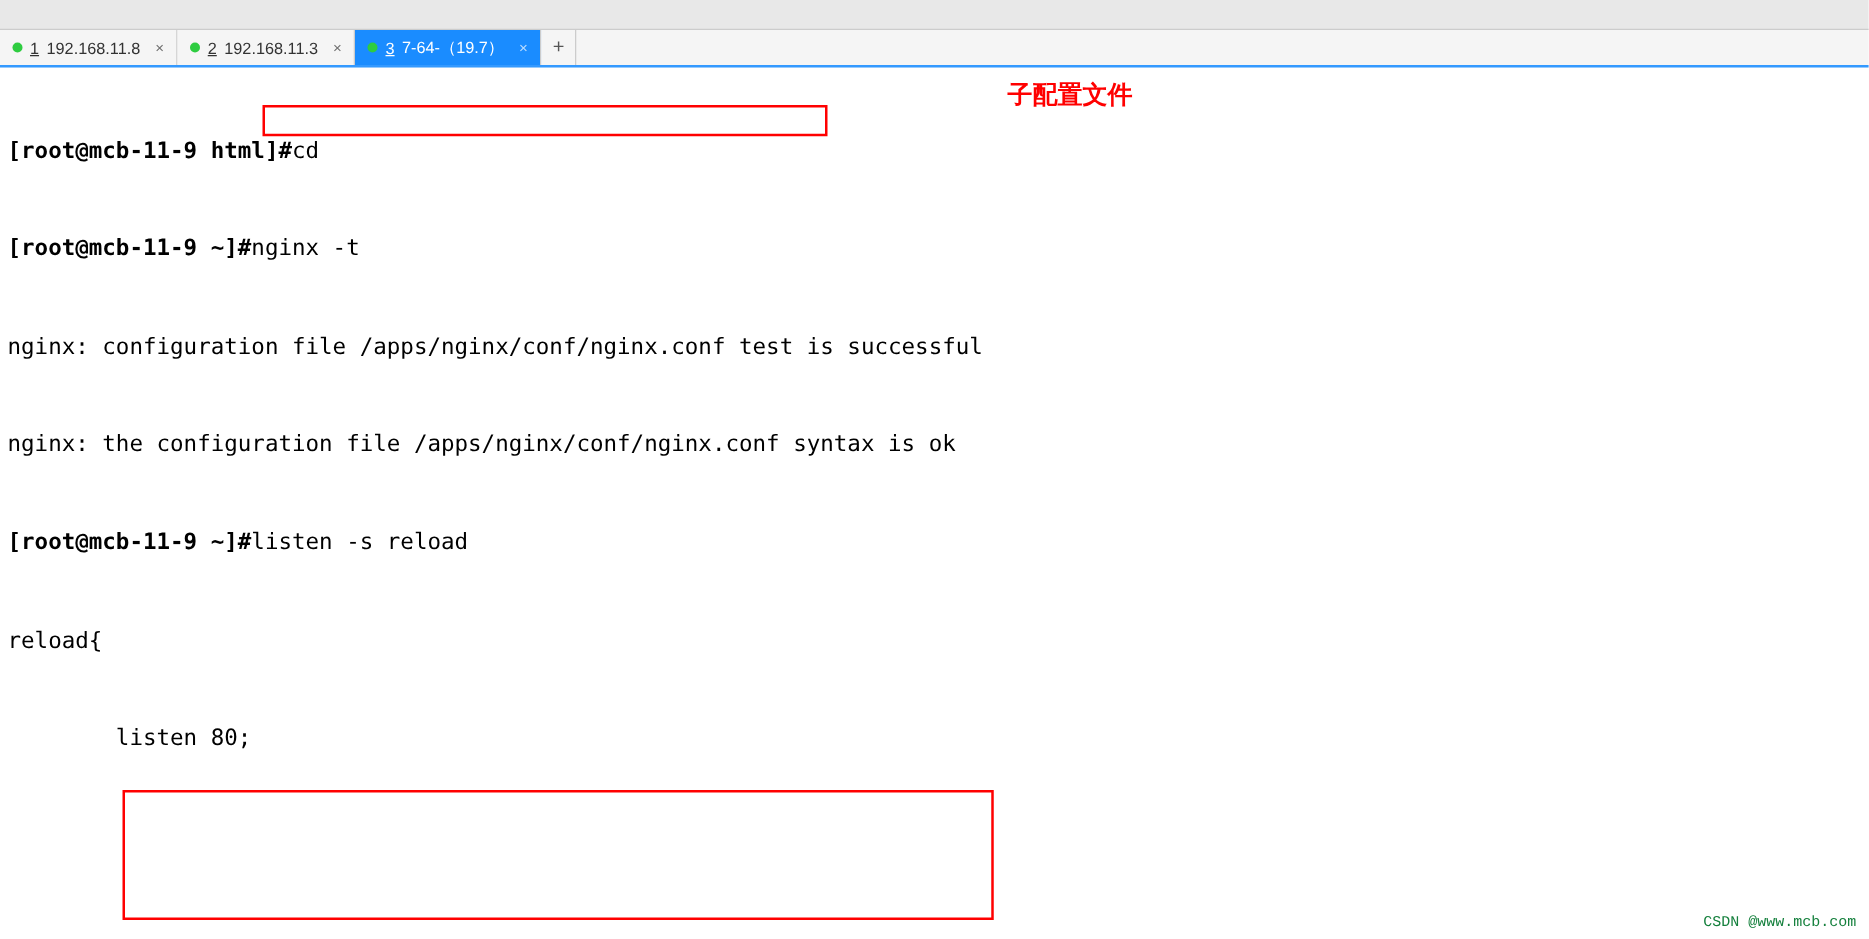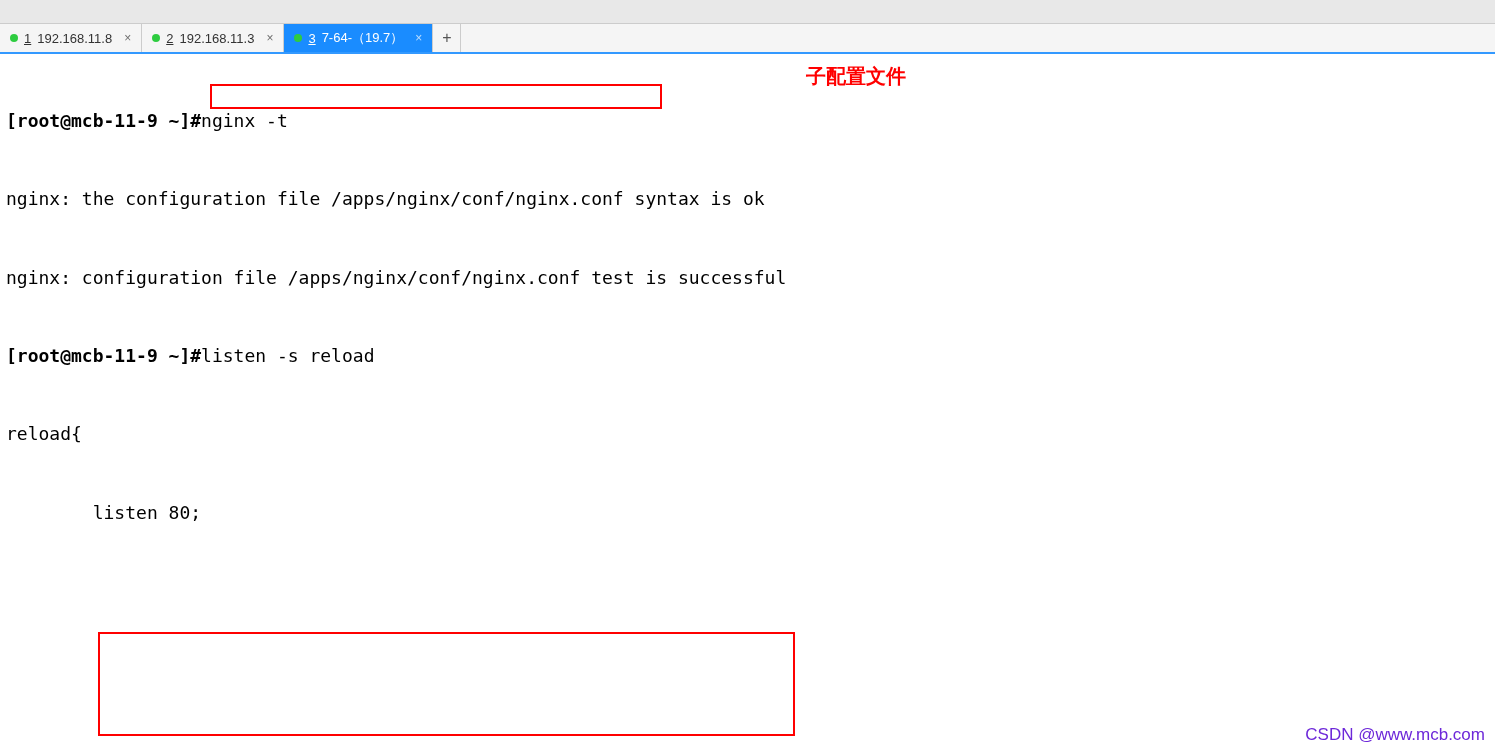--- a/index.html
+++ b/index.html
@@ -74,23 +74,23 @@
     }
     .redbox {
       position: absolute;
       border: 2px solid #ff0000;
       pointer-events: none;
     }
     .watermark {
       position: absolute;
       bottom: 6px;
       right: 10px;
-      color: #6d28d9;
-      font-size: 17px;
-      font-family: Liberation Sans, sans-serif;
+      color: #15803d;
+      font-size: 12px;
+      font-family: Liberation Mono, monospace;
     }
   </style>
 </head>
 <body>
 
 <div class="menubar"></div>
 
 <div class="tabbar">
   <div class="tab">
     <span class="dot"></span>
@@ -107,23 +107,24 @@
   <div class="tab active">
     <span class="dot"></span>
     <span class="num">3</span>
     <span>7-64-（19.7）</span>
     <span class="close">×</span>
   </div>
   <div class="tab add">+</div>
 </div>
 
 <div class="term">
+  <div class="line"><span class="bold">[root@mcb-11-9 html]#</span><span>cd</span></div>
   <div class="line"><span class="bold">[root@mcb-11-9 ~]#</span><span>nginx -t</span></div>
+  <div class="line">nginx: configuration file /apps/nginx/conf/nginx.conf test is successful</div>
   <div class="line">nginx: the configuration file /apps/nginx/conf/nginx.conf syntax is ok</div>
-  <div class="line">nginx: configuration file /apps/nginx/conf/nginx.conf test is successful</div>
   <div class="line"><span class="bold">[root@mcb-11-9 ~]#</span><span>listen -s reload</span></div>
   <div class="line">reload{</div>
   <div class="line">        listen 80;</div>
   
   
   
   
   
   
   

